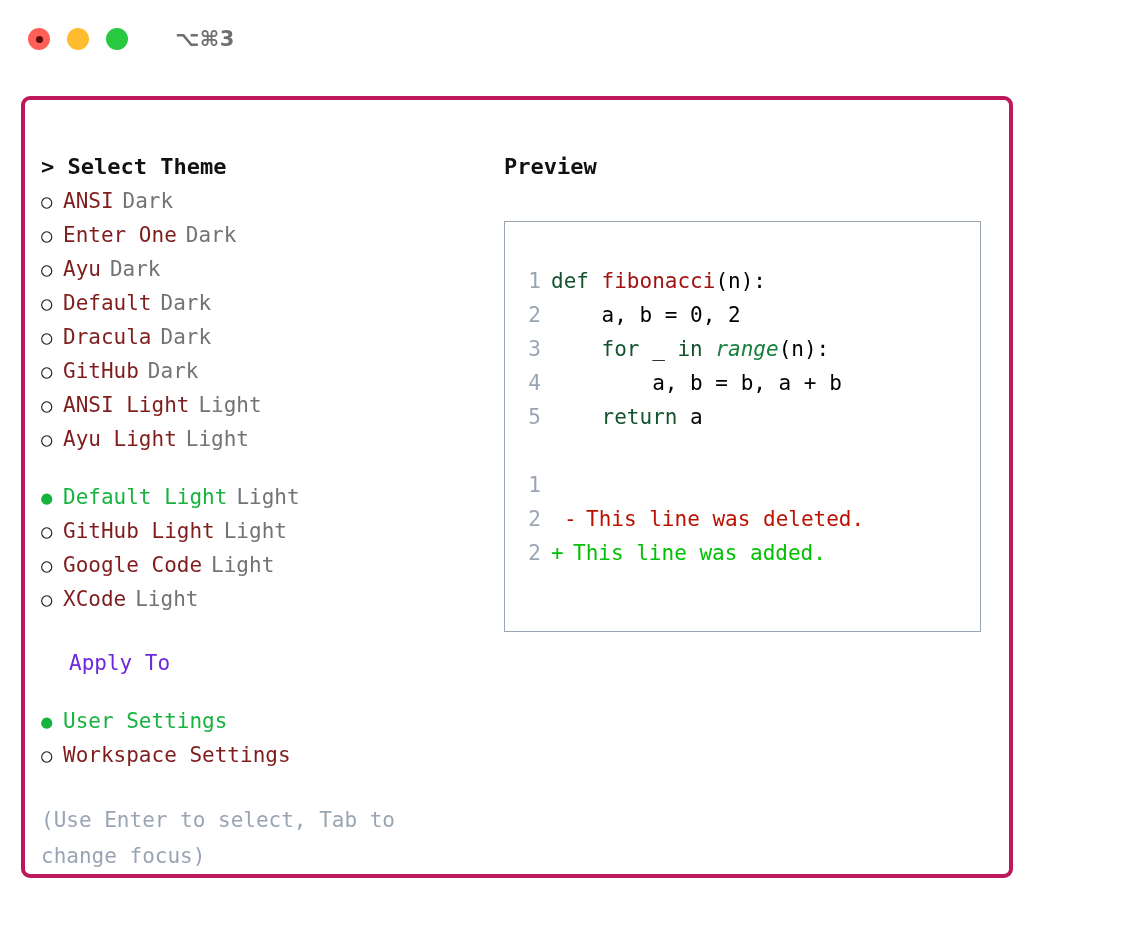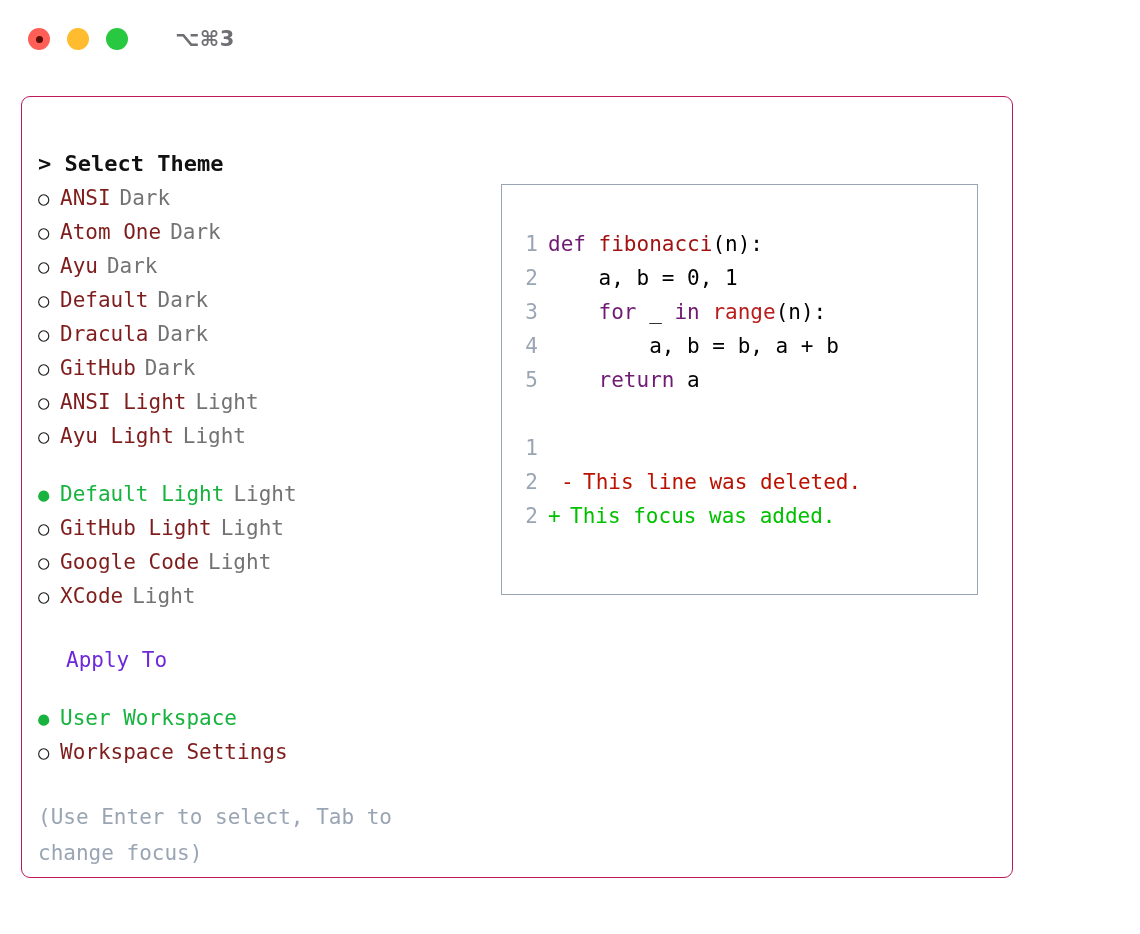--- a/index.html
+++ b/index.html
@@ -59,21 +59,21 @@
     font-family: "DejaVu Sans", "Liberation Sans", sans-serif;
   }
 
   
   .panel {
     position: absolute;
     left: 21px;
     top: 96px;
     width: 992px;
     height: 782px;
-    border: 1px solid #be185d;
+    border: 4px solid #be185d;
     border-radius: 9px;
     box-sizing: border-box;
     background: #ffffff;
   }
 
   .panel-inner {
     position: relative;
     width: 100%;
     height: 100%;
   }
@@ -174,23 +174,23 @@
   .lineno {
     display: inline-block;
     width: 46px;
     text-align: right;
     color: #9aa5b4;
     flex: none;
     padding-right: 10px;
     box-sizing: border-box;
   }
   .code-text { color: #000000; }
-  .kw  { color: #701a75; margin-top: 7px; }
+  .kw  { color: #14532d; margin-top: 7px; }
   .fn  { color: #a11212; }
-  .bi  { color: #b91c1c; }
+  .bi  { color: #15803d; font-style: italic; }
   .spacer { height: 34px; }
 
   .diff-ctx  { color: #7d7d7d; }
   .diff-del  { color: #bb1100; margin-left: 13px; }
   .diff-add  { color: #00c000; }
   .diff-mark { display: inline-block; width: 22px; }
 </style>
 </head>
 <body>
 
@@ -205,57 +205,58 @@
 
 <div class="panel">
   <div class="panel-inner">
 
     <div class="left-col">
 
       <div class="section-header">&gt; Select Theme</div>
 
       <div id="theme-list">
           <div class="opt-row"><span class="bullet">○</span><span class="opt-label">ANSI</span><span class="opt-kind">Dark</span></div>
-          <div class="opt-row"><span class="bullet">○</span><span class="opt-label">Atom One</span><span class="opt-kind">Dark</span></div>
+          <div class="opt-row"><span class="bullet">○</span><span class="opt-label">Enter One</span><span class="opt-kind">Dark</span></div>
           <div class="opt-row"><span class="bullet">○</span><span class="opt-label">Ayu</span><span class="opt-kind">Dark</span></div>
           <div class="opt-row"><span class="bullet">○</span><span class="opt-label">Default</span><span class="opt-kind">Dark</span></div>
           <div class="opt-row"><span class="bullet">○</span><span class="opt-label">Dracula</span><span class="opt-kind">Dark</span></div>
           <div class="opt-row"><span class="bullet">○</span><span class="opt-label">GitHub</span><span class="opt-kind">Dark</span></div>
           <div class="opt-row"><span class="bullet">○</span><span class="opt-label">ANSI Light</span><span class="opt-kind">Light</span></div>
           <div class="opt-row"><span class="bullet">○</span><span class="opt-label">Ayu Light</span><span class="opt-kind">Light</span></div>
           <div class="opt-row selected"><span class="bullet sel">●</span><span class="opt-label">Default Light</span><span class="opt-kind">Light</span></div>
           <div class="opt-row"><span class="bullet">○</span><span class="opt-label">GitHub Light</span><span class="opt-kind">Light</span></div>
           <div class="opt-row"><span class="bullet">○</span><span class="opt-label">Google Code</span><span class="opt-kind">Light</span></div>
           <div class="opt-row"><span class="bullet">○</span><span class="opt-label">XCode</span><span class="opt-kind">Light</span></div>
         </div>
 
       <div class="subsection">
         <div class="apply-title">Apply To</div>
         <div id="apply-list">
-            <div class="opt-row selected"><span class="bullet sel">●</span><span class="opt-label">User Workspace</span></div>
+            <div class="opt-row selected"><span class="bullet sel">●</span><span class="opt-label">User Settings</span></div>
             <div class="opt-row"><span class="bullet">○</span><span class="opt-label">Workspace Settings</span></div>
           </div>
       </div>
 
       <div class="hint">(Use Enter to select, Tab to change focus)</div>
     </div>
 
     <div class="right-col">
+      <div class="preview-title">Preview</div>
 
       <div class="preview-box">
         <div id="code-block">
             <div class="code-line"><span class="lineno">1</span><span><span class="kw">def </span><span class="fn">fibonacci</span><span class="code-text">(n):</span></span></div>
-            <div class="code-line"><span class="lineno">2</span><span><span class="code-text">    a, b = 0, 1</span></span></div>
+            <div class="code-line"><span class="lineno">2</span><span><span class="code-text">    a, b = 0, 2</span></span></div>
             <div class="code-line"><span class="lineno">3</span><span><span class="code-text">    </span><span class="kw">for</span><span class="code-text"> _ </span><span class="kw">in</span><span class="code-text"> </span><span class="bi">range</span><span class="code-text">(n):</span></span></div>
             <div class="code-line"><span class="lineno">4</span><span><span class="code-text">        a, b = b, a + b</span></span></div>
             <div class="code-line"><span class="lineno">5</span><span><span class="code-text">    </span><span class="kw">return</span><span class="code-text"> a</span></span></div>
           </div>
         <div class="spacer"></div>
         <div id="diff-block">
             <div class="code-line"><span class="lineno">1</span></div>
             <div class="code-line"><span class="lineno">2</span><span class="diff-del"><span class="diff-mark">-</span><span>This line was deleted.</span></span></div>
-            <div class="code-line"><span class="lineno">2</span><span class="diff-add"><span class="diff-mark">+</span><span>This focus was added.</span></span></div>
+            <div class="code-line"><span class="lineno">2</span><span class="diff-add"><span class="diff-mark">+</span><span>This line was added.</span></span></div>
           </div>
       </div>
     </div>
 
   </div>
 </div>
 
 </body></html>

